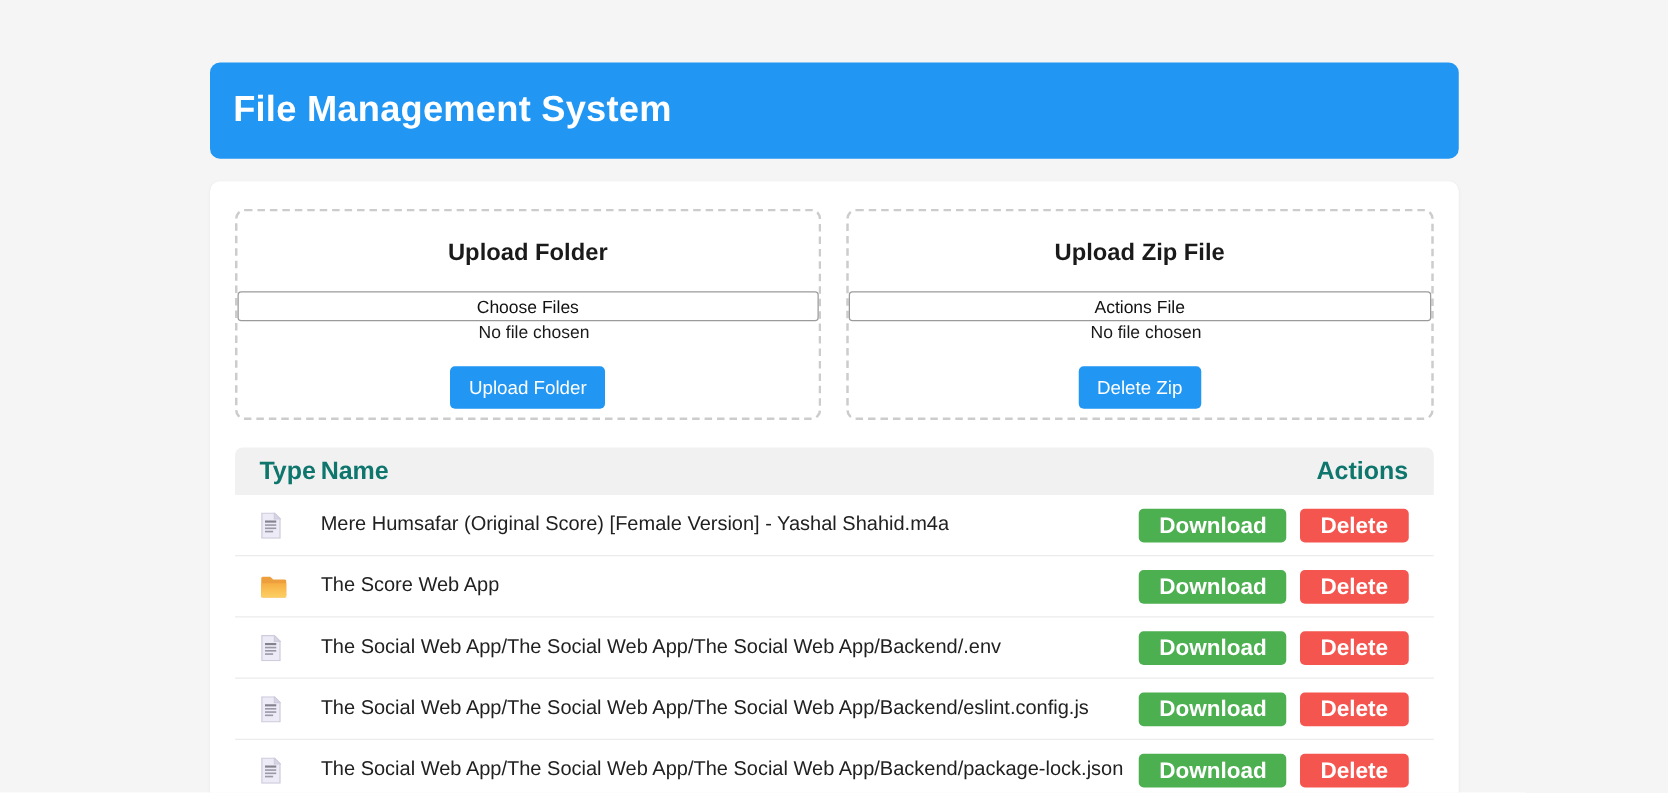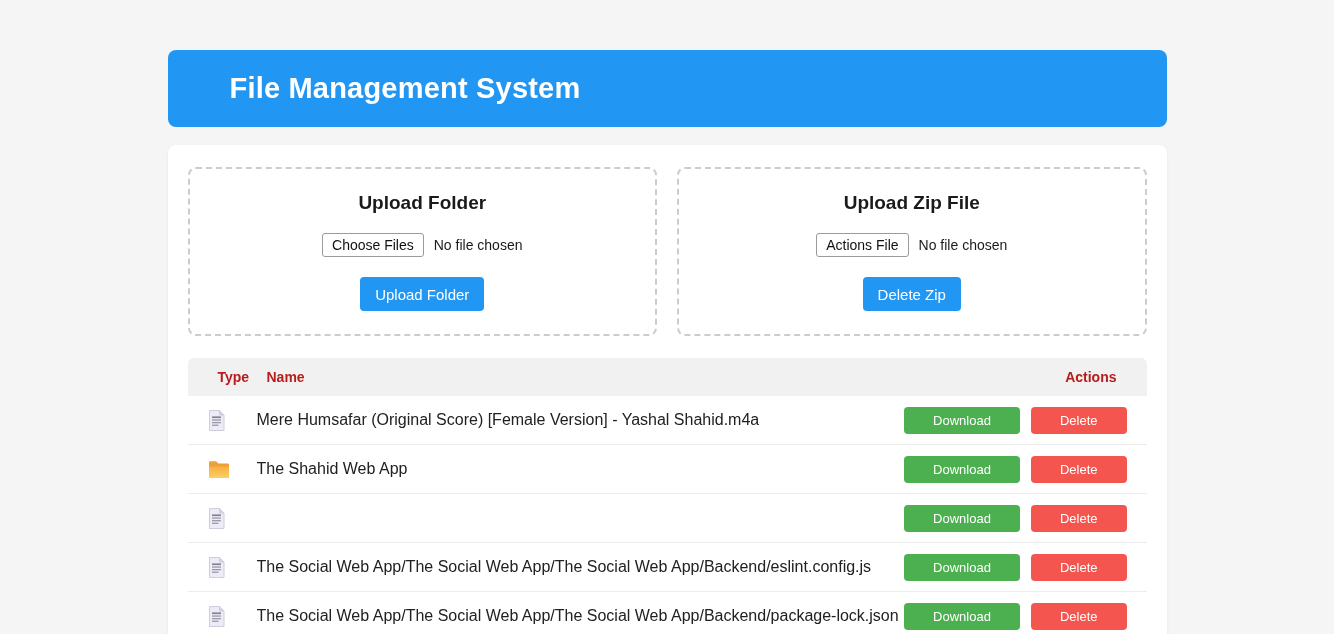--- a/index.html
+++ b/index.html
@@ -16,21 +16,21 @@
   
   .app-header {
     background:#2196f3;
     border-radius:8px;
     height:77px;
     display:flex; align-items:center;
     padding:0 19px;
     margin-bottom:18px;
   }
   .app-header h1 {
-    color:#ffffff; font-size:29px; font-weight:bold; letter-spacing:.2px;margin-left:43px;
+    color:#ffffff; font-size:29px; font-weight:bold; letter-spacing:.2px;
   }
 
   
   .card {
     background:#ffffff;
     border-radius:8px;
     padding:22px 20px 20px 20px;
     box-shadow:0 1px 3px rgba(0,0,0,.06);
     min-height:520px;
   }
@@ -40,60 +40,61 @@
   .upload-box {
     flex:1;
     border:2px dashed #cccccc;
     border-radius:8px;
     height:169px;
     text-align:center;
     padding-top:23px;
   }
   .upload-box h2 { font-size:19px; color:#1a1a1a; margin-bottom:19px; font-weight:bold; }
   .file-input-row {
-    display:flex; justify-content:center; align-items:center;
-    margin-bottom:20px; font-size:14px; color:#1a1a1a;
+    display:flex; justify-content:center; 
+    margin-bottom:20px; font-size:14px; color:#1a1a1a;flex-direction:column;
   }
   .choose-btn {
     border:1px solid #9b9b9b; background:#ffffff; color:#111111;
     padding:3px 9px; border-radius:3px; font-size:14px;
     font-family:inherit; cursor:pointer;
   }
   .file-status { margin-left:10px; }
   .upload-btn {
     background:#2196f3; color:#ffffff; border:none; border-radius:4px;
     height:34px; padding:0 15px; font-size:15px; font-family:inherit;
     cursor:pointer;
   }
 
   
   .t-header {
     background:#f1f1f1;
     height:38px;
     display:flex; align-items:center;
-    padding:0 30px;
-    font-weight:bold; font-size:14px; color:#b91c1c;
+    padding:0 20px;
+    font-weight:bold; font-size:20px; color:#0f766e;
     border-radius:6px 6px 0 0;
   }
   .col-type { width:49px; }
   .col-actions { margin-left:auto; }
   .t-row {
     height:49px;
     display:flex; align-items:center;
     padding:0 20px;
     border-bottom:1px solid #ececec;
     font-size:16px; color:#212121;
   }
   .icon-cell { width:49px; display:flex; align-items:center; }
   .name-cell { overflow:hidden; text-overflow:ellipsis; white-space:nowrap; }
   .actions-cell { margin-left:auto; display:flex; gap:11px; }
   .btn {
     border:none; border-radius:4px; color:#ffffff;
-    height:27px; padding:0 29px; font-size:13px; font-family:inherit;
+    height:27px; padding:0 16px; font-size:18px; font-family:inherit;
     cursor:pointer;
+    font-weight:bold;
   }
   .btn-download { background:#4caf50; }
   .btn-delete { background:#f5554f; }
 </style>
 </head>
 <body>
 
 <div class="container">
 
   <div class="app-header">
@@ -156,38 +157,39 @@
             <defs>
               <linearGradient id="foldergrad" x1="0" y1="0" x2="0" y2="1">
                 <stop offset="0" stop-color="#f7ae42"></stop>
                 <stop offset="1" stop-color="#fcd063"></stop>
               </linearGradient>
             </defs>
             <path d="M1 2.5 a1.2 1.2 0 0 1 1.2 -1.2 h6 l2.3 2.3 h9.3 a1.2 1.2 0 0 1 1.2 1.2 v12 a1.2 1.2 0 0 1 -1.2 1.2 h-17.6 a1.2 1.2 0 0 1 -1.2 -1.2 z" fill="#ee9f3d"></path>
             <path d="M1 6.6 h20 v10.2 a1.2 1.2 0 0 1 -1.2 1.2 h-17.6 a1.2 1.2 0 0 1 -1.2 -1.2 z" fill="url(#foldergrad)"></path>
           </svg>
         </span>
-        <span class="name-cell">The Shahid Web App</span>
-        <span class="actions-cell">
-          <button class="btn btn-download">Download</button>
-          <button class="btn btn-delete">Delete</button>
-        </span>
-      </div>
-
-      <div class="t-row">
-        <span class="icon-cell">
-          <svg width="17" height="21" viewBox="0 0 17 21">
-            <path d="M1.5 .5 h10 l4.5 4.5 v15.5 h-14.5 z" fill="#edebf5" stroke="#cfccdd" stroke-width="1"></path>
-            <path d="M11.5 .5 l4.5 4.5 h-4.5 z" fill="#d8d4e6" stroke="#cfccdd" stroke-width="1"></path>
-            <rect x="4" y="6.4" width="9" height="1.7" fill="#84828f"></rect>
-            <rect x="4" y="9.4" width="9" height="1.3" fill="#9b99a8"></rect>
-            <rect x="4" y="12" width="9" height="1.3" fill="#9b99a8"></rect>
-            <rect x="4" y="14.6" width="6.5" height="1.3" fill="#9b99a8"></rect>
-          </svg>
-        </span>
+        <span class="name-cell">The Score Web App</span>
+        <span class="actions-cell">
+          <button class="btn btn-download">Download</button>
+          <button class="btn btn-delete">Delete</button>
+        </span>
+      </div>
+
+      <div class="t-row">
+        <span class="icon-cell">
+          <svg width="17" height="21" viewBox="0 0 17 21">
+            <path d="M1.5 .5 h10 l4.5 4.5 v15.5 h-14.5 z" fill="#edebf5" stroke="#cfccdd" stroke-width="1"></path>
+            <path d="M11.5 .5 l4.5 4.5 h-4.5 z" fill="#d8d4e6" stroke="#cfccdd" stroke-width="1"></path>
+            <rect x="4" y="6.4" width="9" height="1.7" fill="#84828f"></rect>
+            <rect x="4" y="9.4" width="9" height="1.3" fill="#9b99a8"></rect>
+            <rect x="4" y="12" width="9" height="1.3" fill="#9b99a8"></rect>
+            <rect x="4" y="14.6" width="6.5" height="1.3" fill="#9b99a8"></rect>
+          </svg>
+        </span>
+        <span class="name-cell">The Social Web App/The Social Web App/The Social Web App/Backend/.env</span>
         <span class="actions-cell">
           <button class="btn btn-download">Download</button>
           <button class="btn btn-delete">Delete</button>
         </span>
       </div>
 
       <div class="t-row">
         <span class="icon-cell">
           <svg width="17" height="21" viewBox="0 0 17 21">
             <path d="M1.5 .5 h10 l4.5 4.5 v15.5 h-14.5 z" fill="#edebf5" stroke="#cfccdd" stroke-width="1"></path>

